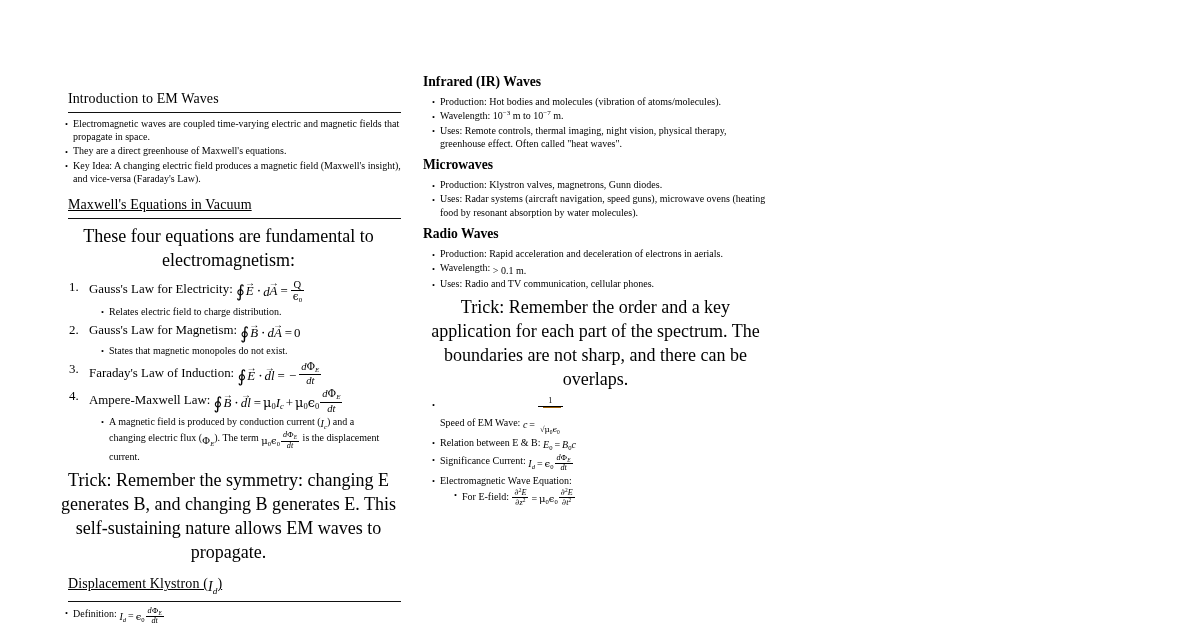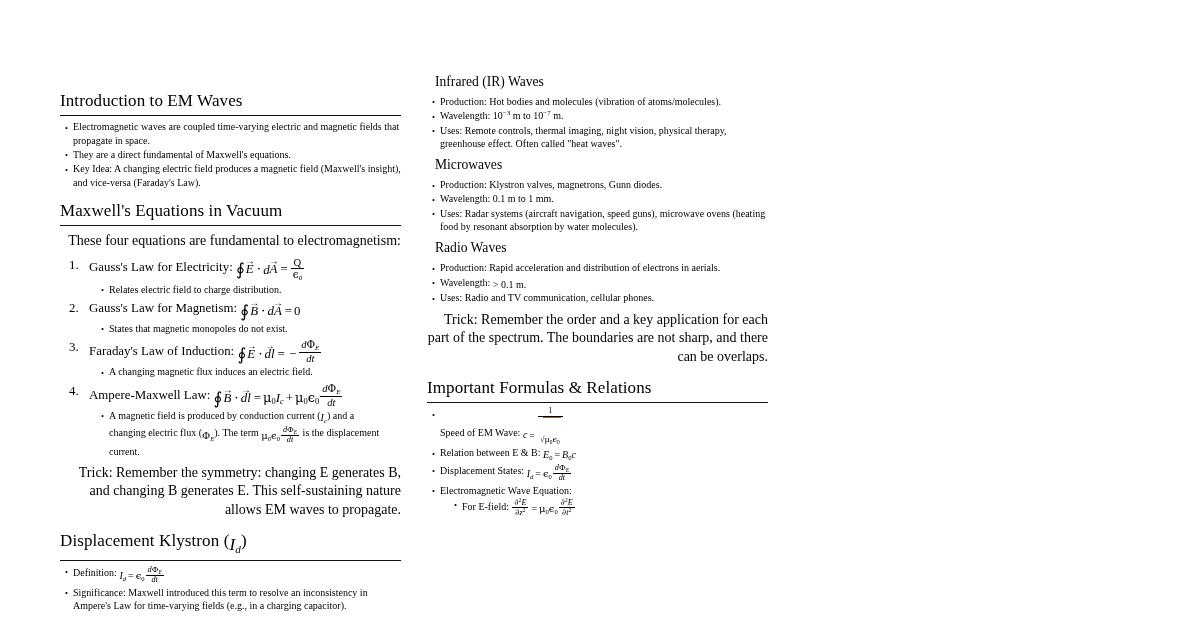--- a/index.html
+++ b/index.html
@@ -32,45 +32,45 @@
   }
   .col {
     width: 345px;
     flex: 0 0 345px;
     overflow: hidden;
   }
   .col-left { padding-top: 17px; }
   .col-right { padding-top: 0px; }
 
   h2.sec {
-    font-size: 17px;
+    font-size: 14px;
     font-weight: normal;
     line-height: 1.2;
-    margin: 0 0 3px 4px;
+    margin: 0 0 3px 12px;
     padding: 0 0 4px 0;
     border-bottom: 1.6px solid #111;
     letter-spacing: 0.1px;
   }
-  h2.sec.tight { margin-top: 12px; }
+  h2.sec.tight { margin-top: 12px; text-decoration: underline; }
 
   h3.sub {
     font-size: 13.6px;
-    font-weight: normal;
+    font-weight: bold;
     line-height: 1.25;
-    margin: 7px 0 2px 12px;
+    margin: 7px 0 2px 0;
     padding: 0;
   }
   h3.sub.first { margin-top: 0; }
 
   p.para {
-    font-size: 14px;
+    font-size: 18px;
     line-height: 1.32;
     margin: 6px 0 6px 0;
     padding: 0;
-    text-align: right;
+    text-align: center;
   }
 
   ul.blist {
     list-style: none;
     margin: 4px 0 4px 0;
     padding: 0 0 0 9px;
   }
   ul.blist > li {
     position: relative;
     font-size: 10px;
@@ -192,21 +192,21 @@
 <body>
 
 <div class="page">
   <div class="columns">
 
     <div class="col col-left">
 
       <h2 class="sec">Introduction to EM Waves</h2>
       <ul class="blist">
         <li>Electromagnetic waves are coupled time-varying electric and magnetic fields that propagate in space.</li>
-        <li>They are a direct fundamental of Maxwell's equations.</li>
+        <li>They are a direct greenhouse of Maxwell's equations.</li>
         <li>Key Idea: A changing electric field produces a magnetic field (Maxwell's insight), and vice-versa (Faraday's Law).</li>
       </ul>
 
       <h2 class="sec tight">Maxwell's Equations in Vacuum</h2>
       <p class="para">These four equations are fundamental to electromagnetism:</p>
 
       <ol class="nlist">
         <li>
           <span>Gauss's Law for Electricity:</span>
           <span class="m"><span class="oint">∮</span><span class="vec">E</span><span class="op">⋅</span><span>d</span><span class="vec">A</span><span class="op">=</span><span class="frac"><span class="num up">Q</span><span class="den"><span class="gk">ϵ</span><sub class="up">0</sub></span></span></span>
@@ -217,23 +217,20 @@
         <li>
           <span>Gauss's Law for Magnetism:</span>
           <span class="m"><span class="oint">∮</span><span class="vec">B</span><span class="op">⋅</span><span>d</span><span class="vec">A</span><span class="op">=</span><span class="up">0</span></span>
           <ul class="blist">
             <li>States that magnetic monopoles do not exist.</li>
           </ul>
         </li>
         <li>
           <span>Faraday's Law of Induction:</span>
           <span class="m"><span class="oint">∮</span><span class="vec">E</span><span class="op">⋅</span><span class="vec">dl</span><span class="op">=</span><span class="op">−</span><span class="frac"><span class="num">d<span class="gk">Φ</span><sub>E</sub></span><span class="den">dt</span></span></span>
-          <ul class="blist">
-            <li>A changing magnetic flux induces an electric field.</li>
-          </ul>
         </li>
         <li>
           <span>Ampere-Maxwell Law:</span>
           <span class="m"><span class="oint">∮</span><span class="vec">B</span><span class="op">⋅</span><span class="vec">dl</span><span class="op">=</span><span class="gk">μ</span><sub class="up">0</sub><span>I</span><sub>c</sub><span class="op">+</span><span class="gk">μ</span><sub class="up">0</sub><span class="gk">ϵ</span><sub class="up">0</sub><span class="frac"><span class="num">d<span class="gk">Φ</span><sub>E</sub></span><span class="den">dt</span></span></span>
           <ul class="blist">
             <li><span>A magnetic field is produced by conduction current (</span><span class="m">I<sub>c</sub></span><span>) and a changing electric flux (</span><span class="m"><span class="gk">Φ</span><sub>E</sub></span><span>). The term </span><span class="m"><span class="gk">μ</span><sub class="up">0</sub><span class="gk">ϵ</span><sub class="up">0</sub><span class="frac"><span class="num">d<span class="gk">Φ</span><sub>E</sub></span><span class="den">dt</span></span></span><span> is the displacement current.</span></li>
           </ul>
         </li>
       </ol>
 
@@ -252,37 +249,35 @@
       <h3 class="sub first">Infrared (IR) Waves</h3>
       <ul class="blist">
         <li>Production: Hot bodies and molecules (vibration of atoms/molecules).</li>
         <li><span>Wavelength:</span> <span class="exp10"><span>10</span><sup>−3</sup></span><span> m to </span><span class="exp10"><span>10</span><sup>−7</sup></span><span> m.</span></li>
         <li>Uses: Remote controls, thermal imaging, night vision, physical therapy, greenhouse effect. Often called "heat waves".</li>
       </ul>
 
       <h3 class="sub">Microwaves</h3>
       <ul class="blist">
         <li>Production: Klystron valves, magnetrons, Gunn diodes.</li>
-        <li>Wavelength: 0.1 m to 1 mm.</li>
         <li>Uses: Radar systems (aircraft navigation, speed guns), microwave ovens (heating food by resonant absorption by water molecules).</li>
       </ul>
 
       <h3 class="sub">Radio Waves</h3>
       <ul class="blist">
-        <li>Production: Rapid acceleration and distribution of electrons in aerials.</li>
+        <li>Production: Rapid acceleration and deceleration of electrons in aerials.</li>
         <li><span>Wavelength:</span> <span class="m"><span class="up">&gt; 0.1 m.</span></span></li>
         <li>Uses: Radio and TV communication, cellular phones.</li>
       </ul>
       <p class="para">Trick: Remember the order and a key application for each part of the spectrum. The boundaries are not sharp, and there can be overlaps.</p>
 
-      <h2 class="sec tight">Important Formulas &amp; Relations</h2>
       <ul class="blist">
         <li><span>Speed of EM Wave:</span> <span class="m">c<span class="op">=</span><span class="frac"><span class="num up">1</span><span class="den"><span class="radical">√</span><span class="sqrt"><span class="gk">μ</span><sub class="up">0</sub><span class="gk">ϵ</span><sub class="up">0</sub></span></span></span></span></li>
         <li><span>Relation between E &amp; B:</span> <span class="m">E<sub class="up">0</sub><span class="op">=</span>B<sub class="up">0</sub>c</span></li>
-        <li><span>Displacement States:</span> <span class="m">I<sub>d</sub><span class="op">=</span><span class="gk">ϵ</span><sub class="up">0</sub><span class="frac"><span class="num">d<span class="gk">Φ</span><sub>E</sub></span><span class="den">dt</span></span></span></li>
+        <li><span>Significance Current:</span> <span class="m">I<sub>d</sub><span class="op">=</span><span class="gk">ϵ</span><sub class="up">0</sub><span class="frac"><span class="num">d<span class="gk">Φ</span><sub>E</sub></span><span class="den">dt</span></span></span></li>
         <li><span>Electromagnetic Wave Equation:</span>
           <ul class="blist">
             <li><span>For E-field:</span> <span class="m"><span class="frac"><span class="num"><span class="gk">∂</span><sup class="up">2</sup>E</span><span class="den"><span class="gk">∂</span>z<sup class="up">2</sup></span></span><span class="op">=</span><span class="gk">μ</span><sub class="up">0</sub><span class="gk">ϵ</span><sub class="up">0</sub><span class="frac"><span class="num"><span class="gk">∂</span><sup class="up">2</sup>E</span><span class="den"><span class="gk">∂</span>t<sup class="up">2</sup></span></span></span></li>
 
           </ul>
         </li>
 
       </ul>
 
     </div>

